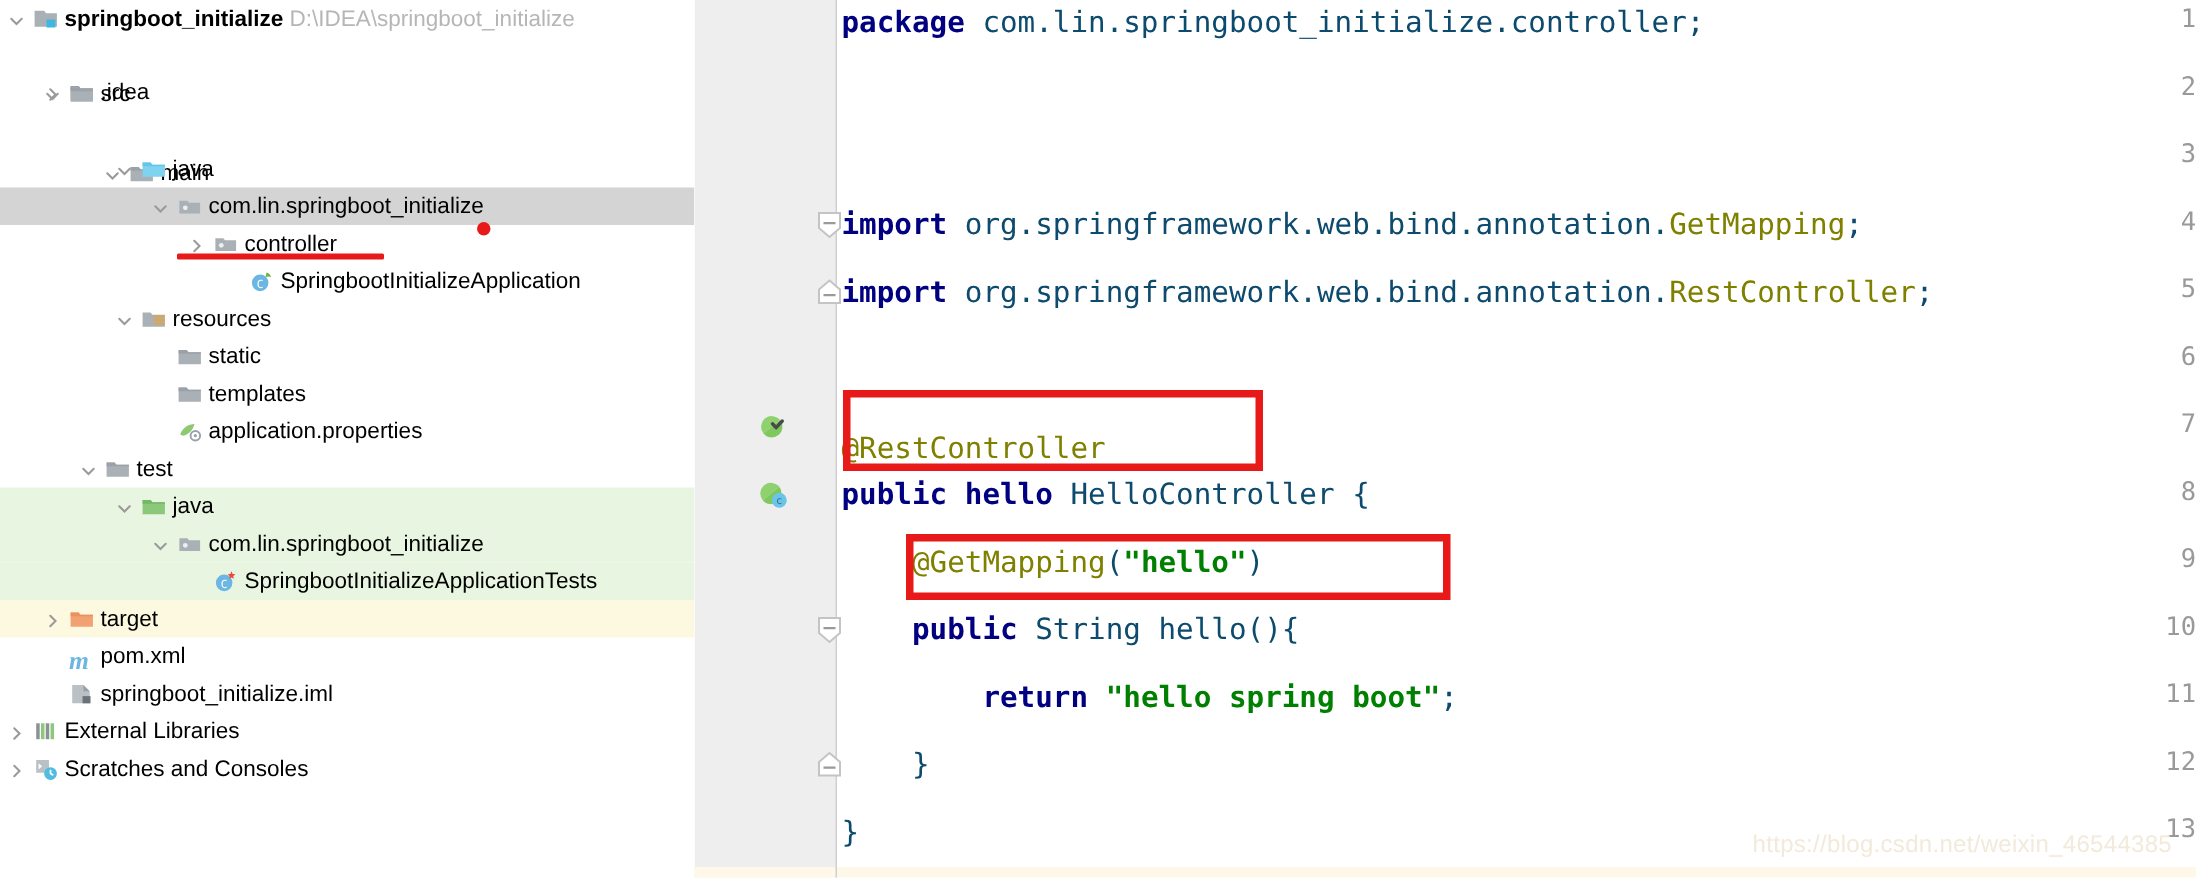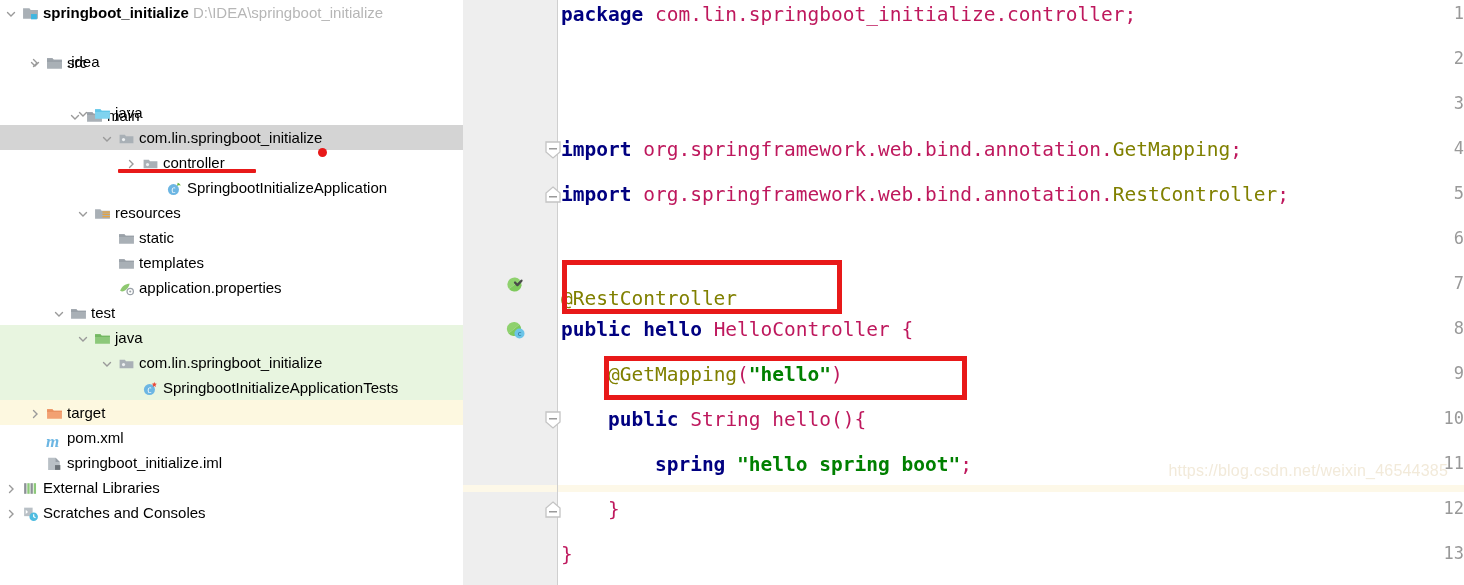--- a/index.html
+++ b/index.html
@@ -1,21 +1,21 @@
 <!DOCTYPE html>
 <html><head>
 <meta charset="utf-8">
 <style>
   html,body{margin:0;padding:0;}
   body{
     width:1464px;height:585px;overflow:hidden;background:#ffffff;
     font-family:"Liberation Sans", sans-serif;
     -webkit-font-smoothing:antialiased;
   }
-  #app{position:relative;width:1464px;height:492px;}
+  #app{position:relative;width:1464px;height:585px;}
 
   
   #project-tree{
     position:absolute;left:0;top:0;width:463px;height:585px;
     background:#ffffff;overflow:hidden;
   }
   .row{
     position:relative;height:25px;line-height:25px;white-space:nowrap;
     font-size:15px;color:#000000;
   }
@@ -52,21 +52,21 @@
   .fold{position:absolute;left:80px;width:22px;height:22px;}
 
   .code{
     position:absolute;left:98px;white-space:pre;
     font-family:"DejaVu Sans Mono", monospace;font-size:19.5px;
     color:#000000;letter-spacing:0px;
   }
   .kw{color:#000080;font-weight:bold;}
   .ann{color:#808000;}
   .str{color:#008000;font-weight:bold;}
-  .pl{color:#be185d;}
+  .pl{color:#0c4a6e;}
 
   
   .redbox{position:absolute;border:5px solid #e81919;background:transparent;}
   .redline{position:absolute;background:#e81919;height:4px;border-radius:1px;}
   .reddot{position:absolute;background:#e81919;border-radius:50%;}
 
   #watermark{
     position:absolute;right:16px;bottom:12px;
     font-size:16px;color:#f2eada;font-family:"Liberation Sans", sans-serif;
     letter-spacing:.2px;
@@ -322,21 +322,21 @@
       <div class="code" style="top: 318px;"><span class="kw">public hello </span><span class="pl">HelloController {</span></div>
       <div class="lnum" style="top: 363px;">9</div>
       <div class="code" style="top: 363px;"><span class="pl">    </span><span class="ann">@GetMapping</span><span class="pl">(</span><span class="str">"hello"</span><span class="pl">)</span></div>
       <div class="lnum" style="top: 408px;">10</div>
       <div class="fold" style="top: 409px;"><svg width="20" height="22" viewBox="0 0 20 22">
           <path d="M3 3h14v10l-7 6-7-6z" fill="#ffffff" stroke="#c4c4c4" stroke-width="1.3"></path>
           <rect x="6" y="9" width="8" height="1.5" fill="#9a9a9a"></rect>
         </svg></div>
       <div class="code" style="top: 408px;"><span class="pl">    </span><span class="kw">public </span><span class="pl">String hello(){</span></div>
       <div class="lnum" style="top: 453px;">11</div>
-      <div class="code" style="top: 453px;"><span class="pl">        </span><span class="kw">spring </span><span class="str">"hello spring boot"</span><span class="pl">;</span></div>
+      <div class="code" style="top: 453px;"><span class="pl">        </span><span class="kw">return </span><span class="str">"hello spring boot"</span><span class="pl">;</span></div>
       <div class="lnum" style="top: 498px;">12</div>
       <div class="fold" style="top: 499px;"><svg width="20" height="22" viewBox="0 0 20 22">
           <path d="M10 3l7 6v9H3V9z" fill="#ffffff" stroke="#c4c4c4" stroke-width="1.3"></path>
           <rect x="6" y="12" width="8" height="1.5" fill="#9a9a9a"></rect>
         </svg></div>
       <div class="code" style="top: 498px;"><span class="pl">    }</span></div>
       <div class="lnum" style="top: 543px;">13</div>
       <div class="code" style="top: 543px;"><span class="pl">}</span></div>
     </div>
 

